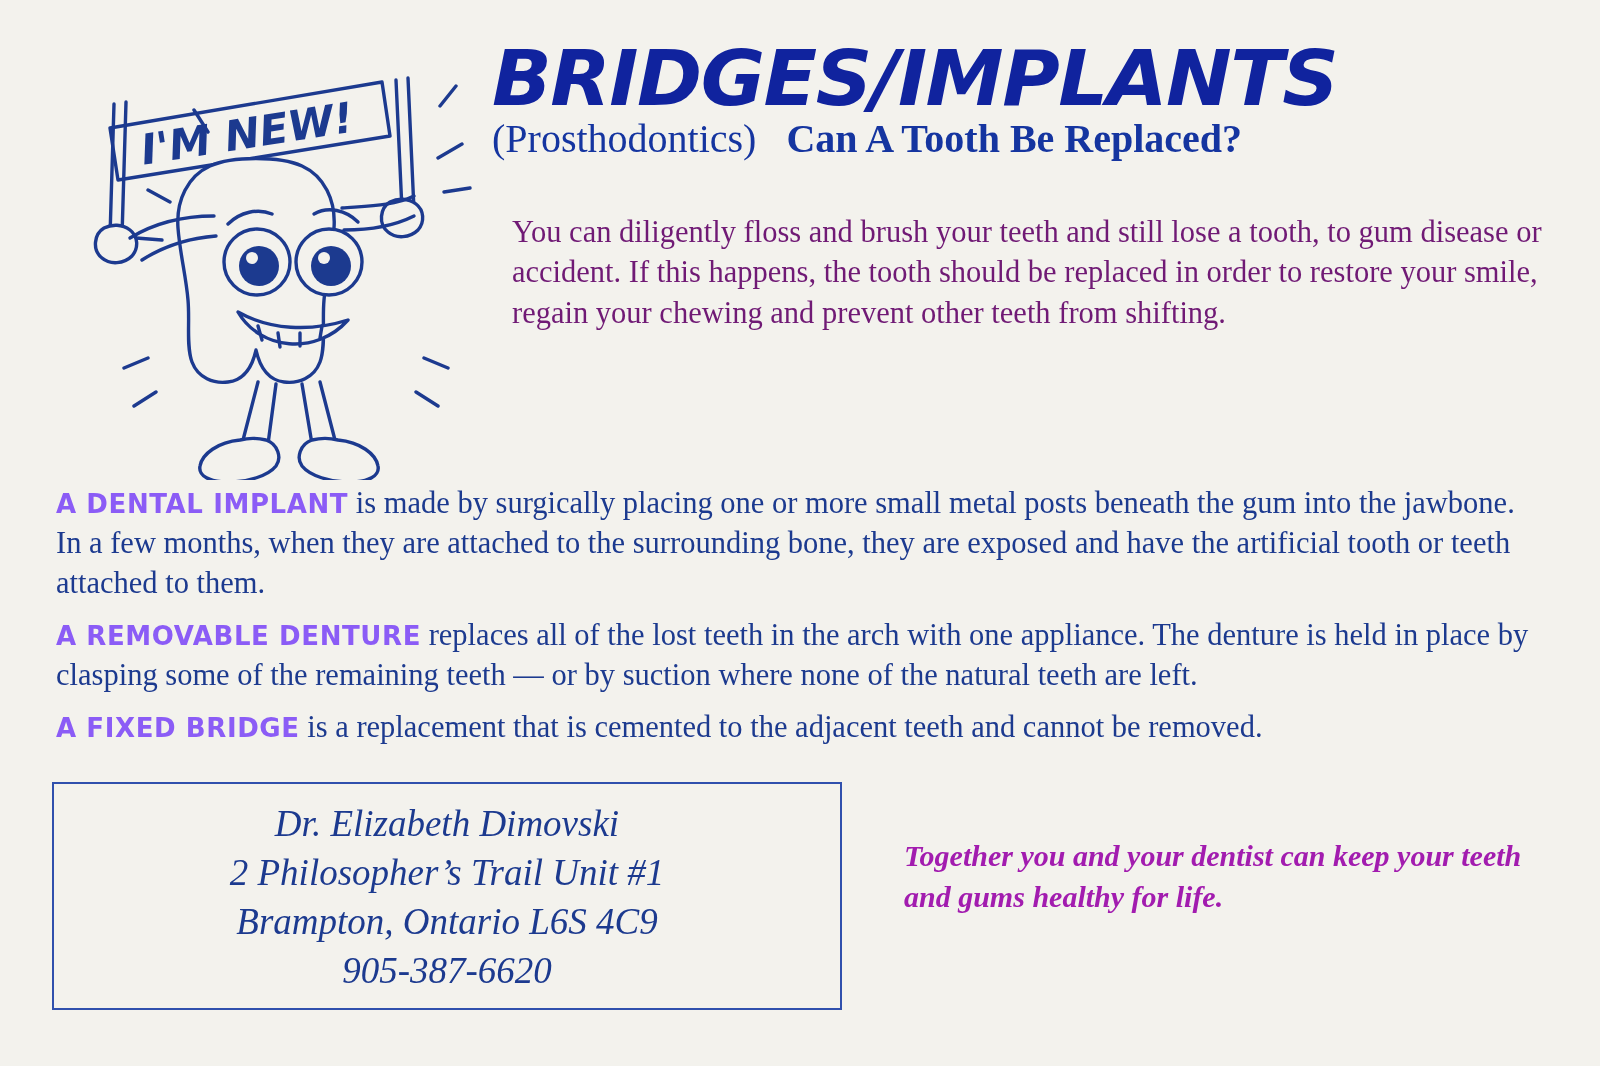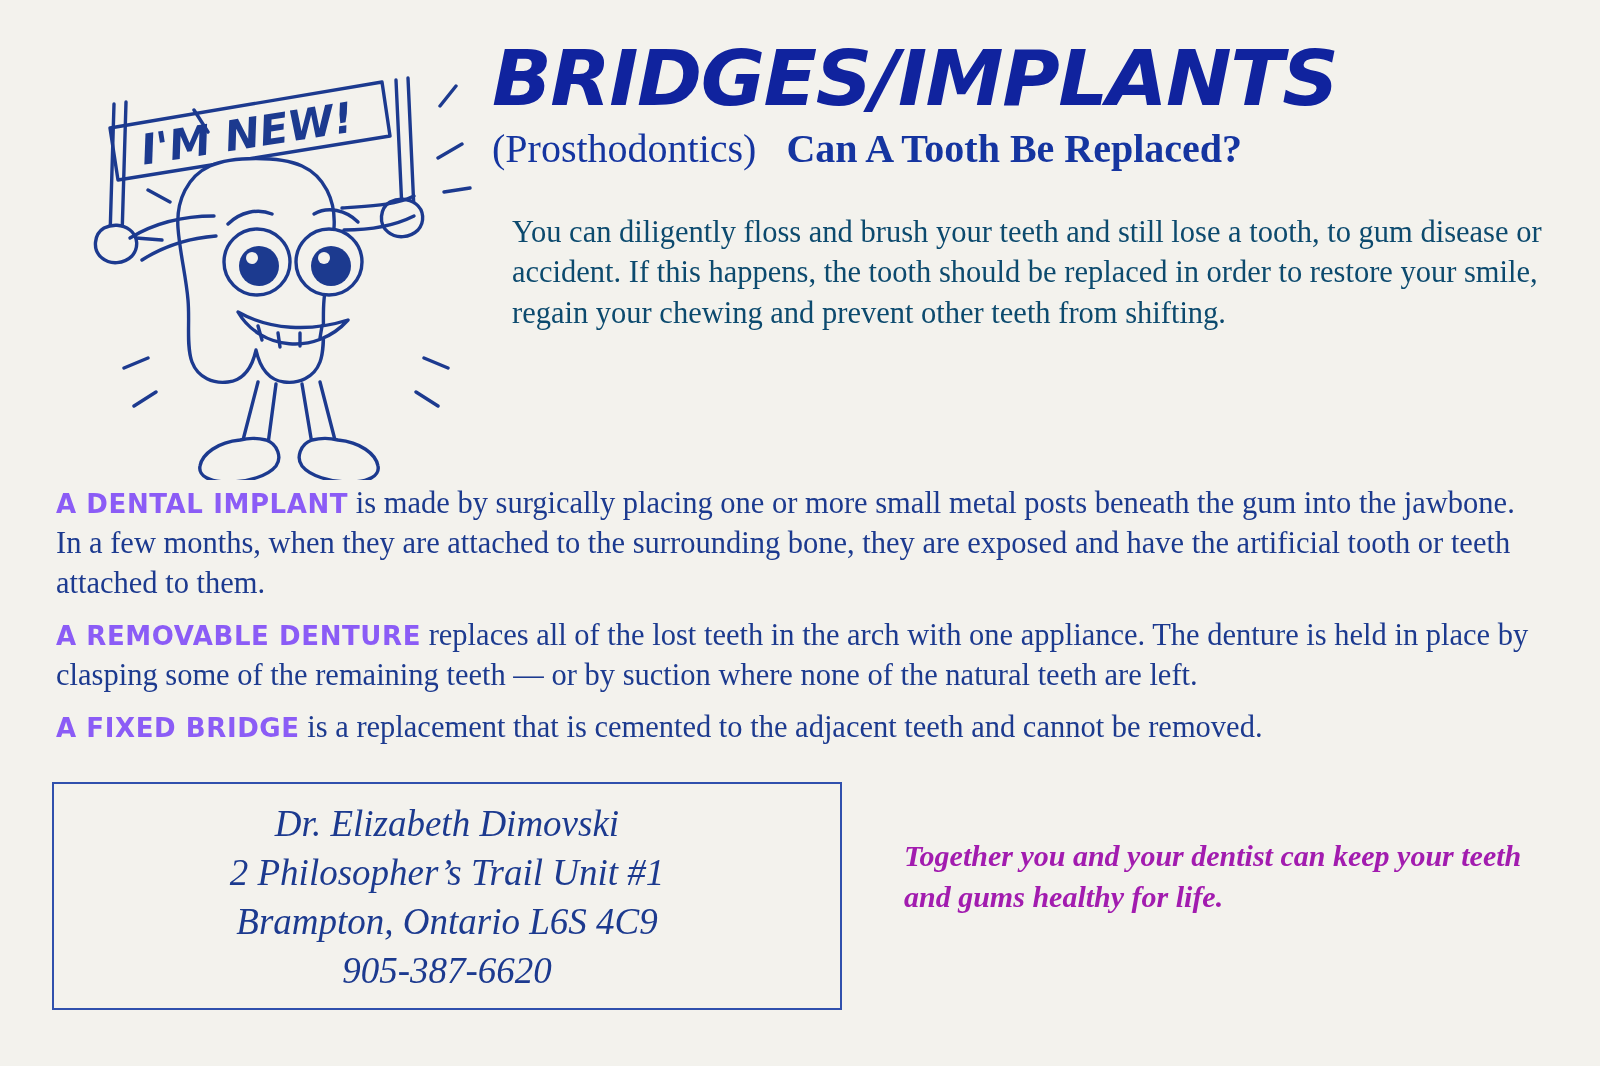--- a/index.html
+++ b/index.html
@@ -46,41 +46,41 @@
     font-size: 77px;
     letter-spacing: -1.5px;
     line-height: 1.0;
     color: #10239e;
     margin: 0;
     white-space: nowrap;
     transform: scaleX(1.02);
     transform-origin: left center;
   }
   .subtitle {
-    margin: 10px 0 0 0;
+    margin: 0 0 0 0;
     font-family: "Liberation Serif", serif;
     font-size: 40px;
     font-weight: bold;
     color: #1535a0;
     line-height: 1.1;
   }
   .subtitle .paren { font-weight: normal; }
 
   
   .intro {
     position: absolute;
     left: 512px;
     top: 212px;
     width: 1030px;
   }
   .intro p {
     margin: 0 0 14px 0;
     font-size: 30.5px;
     line-height: 1.32;
-    color: #0c4a6e;
+    color: #701a75;
   }
 
   
   .defs {
     position: absolute;
     left: 56px;
     top: 484px;
     width: 1490px;
   }
   .defs p {

